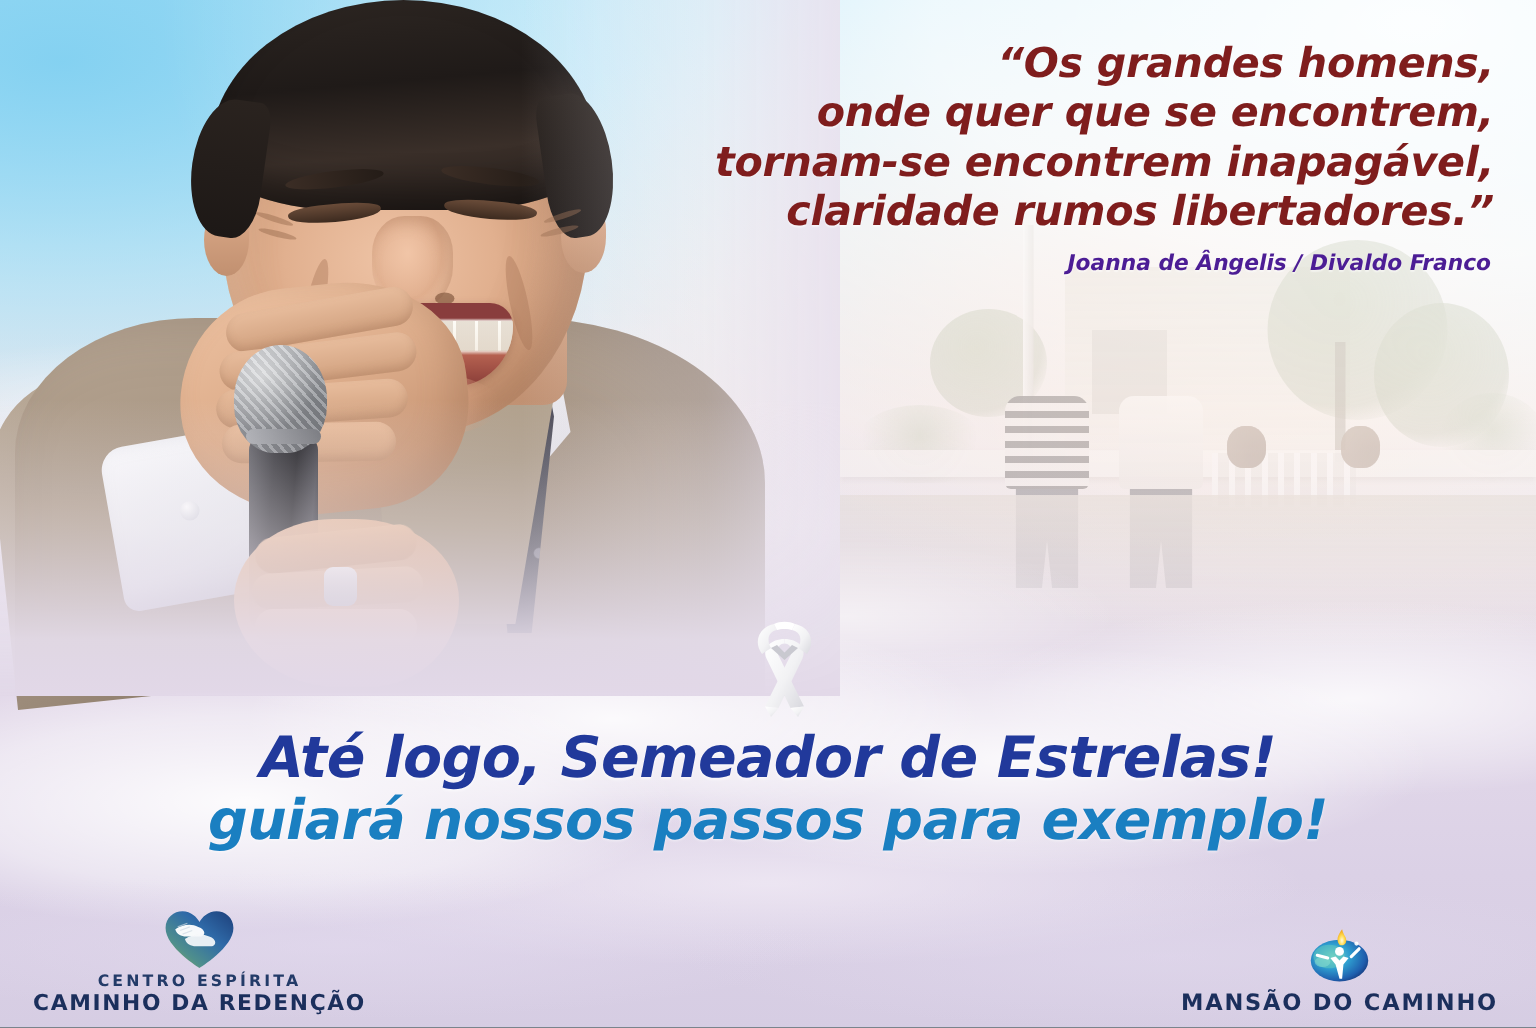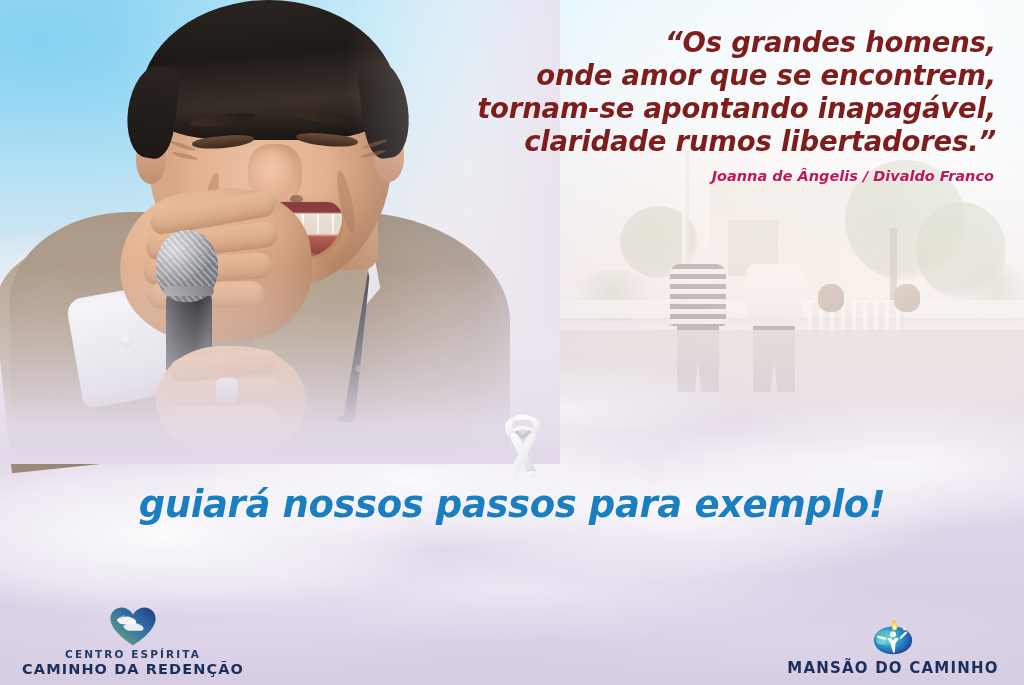--- a/index.html
+++ b/index.html
@@ -318,21 +318,21 @@
     font-weight:bold;
     font-size:27.5px;
     line-height:33px;
     letter-spacing:-.2px;
     text-shadow:0 1px 1px rgba(255,255,255,.55);
   }
   .quote div{white-space:nowrap;}
   .attrib{
     position:absolute;right:30px;top:168px;width:640px;
     text-align:right;
-    color:#be185d;
+    color:#4c1d95;
     font-style:italic;font-weight:bold;
     font-size:14.5px;
     text-shadow:0 1px 1px rgba(255,255,255,.5);
   }
 
   
   .ribbon{position:absolute;left:486px;top:408px;width:74px;height:74px;z-index:35;}
 
   
   .headline{
@@ -443,22 +443,22 @@
     <div class="finger2 g1"></div>
     <div class="finger2 g2"></div>
     <div class="finger2 g3"></div>
     <div class="ring"></div>
 
     <div class="fade"></div>
   </div>
 
   <div class="quote">
     <div>“Os grandes homens,</div>
-    <div>onde amor que se encontrem,</div>
-    <div>tornam-se apontando inapagável,</div>
+    <div>onde quer que se encontrem,</div>
+    <div>tornam-se encontrem inapagável,</div>
     <div>claridade rumos libertadores.”</div>
   </div>
   <div class="attrib">Joanna de Ângelis / Divaldo Franco</div>
 
   <div class="ribbon">
     <svg viewBox="0 0 74 74" width="74" height="74">
       <defs>
         <linearGradient id="rg" x1="0" y1="0" x2="1" y2="1">
           <stop offset="0%" stop-color="#ffffff"></stop>
           <stop offset="55%" stop-color="#f2f2f4"></stop>
@@ -470,20 +470,21 @@
       <path d="M30 8 C20 10 16 20 22 28 L28 24 C25 19 26 13 32 12 Z" fill="url(#rg)"></path>
       <path d="M44 8 C54 10 58 20 52 28 L46 24 C49 19 48 13 42 12 Z" fill="url(#rg)"></path>
       <path d="M30 8 C34 6 40 6 44 8 L42 12 C40 11 34 11 32 12 Z" fill="#ffffff"></path>
       <path d="M28 24 L37 32 L46 24 L42 22 L37 27 L32 22 Z" fill="#c9c9d0"></path>
       <path d="M41 64 L50 63 L46 70 Z" fill="url(#rg)"></path>
       <path d="M33 64 L24 63 L28 70 Z" fill="url(#rg)"></path>
     </svg>
   </div>
 
   <div class="headline">
+    <div class="hl1">Até logo, Semeador de Estrelas!</div>
     <div class="hl3">guiará nossos passos para exemplo!</div>
   </div>
 
   <div class="logo logo-right">
     <div class="logo-mark">
       <svg viewBox="0 0 62 50" width="54" height="44">
         <defs>
           <radialGradient id="gl" cx="38%" cy="40%" r="72%">
             <stop offset="0%" stop-color="#7fd8c8"></stop>
             <stop offset="40%" stop-color="#2f9fd0"></stop>

